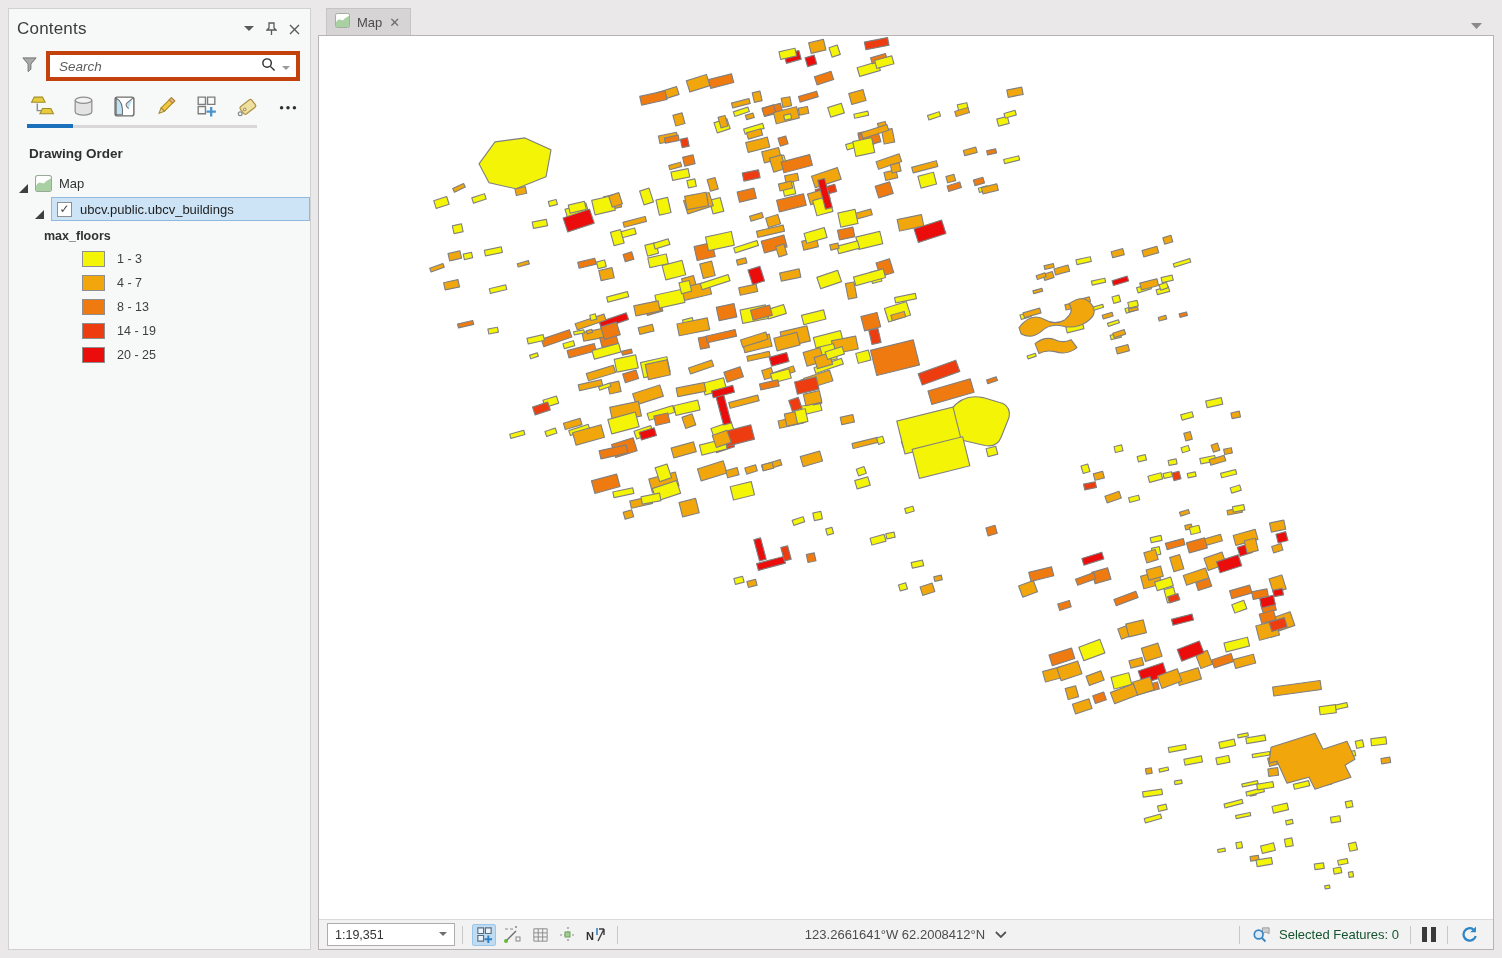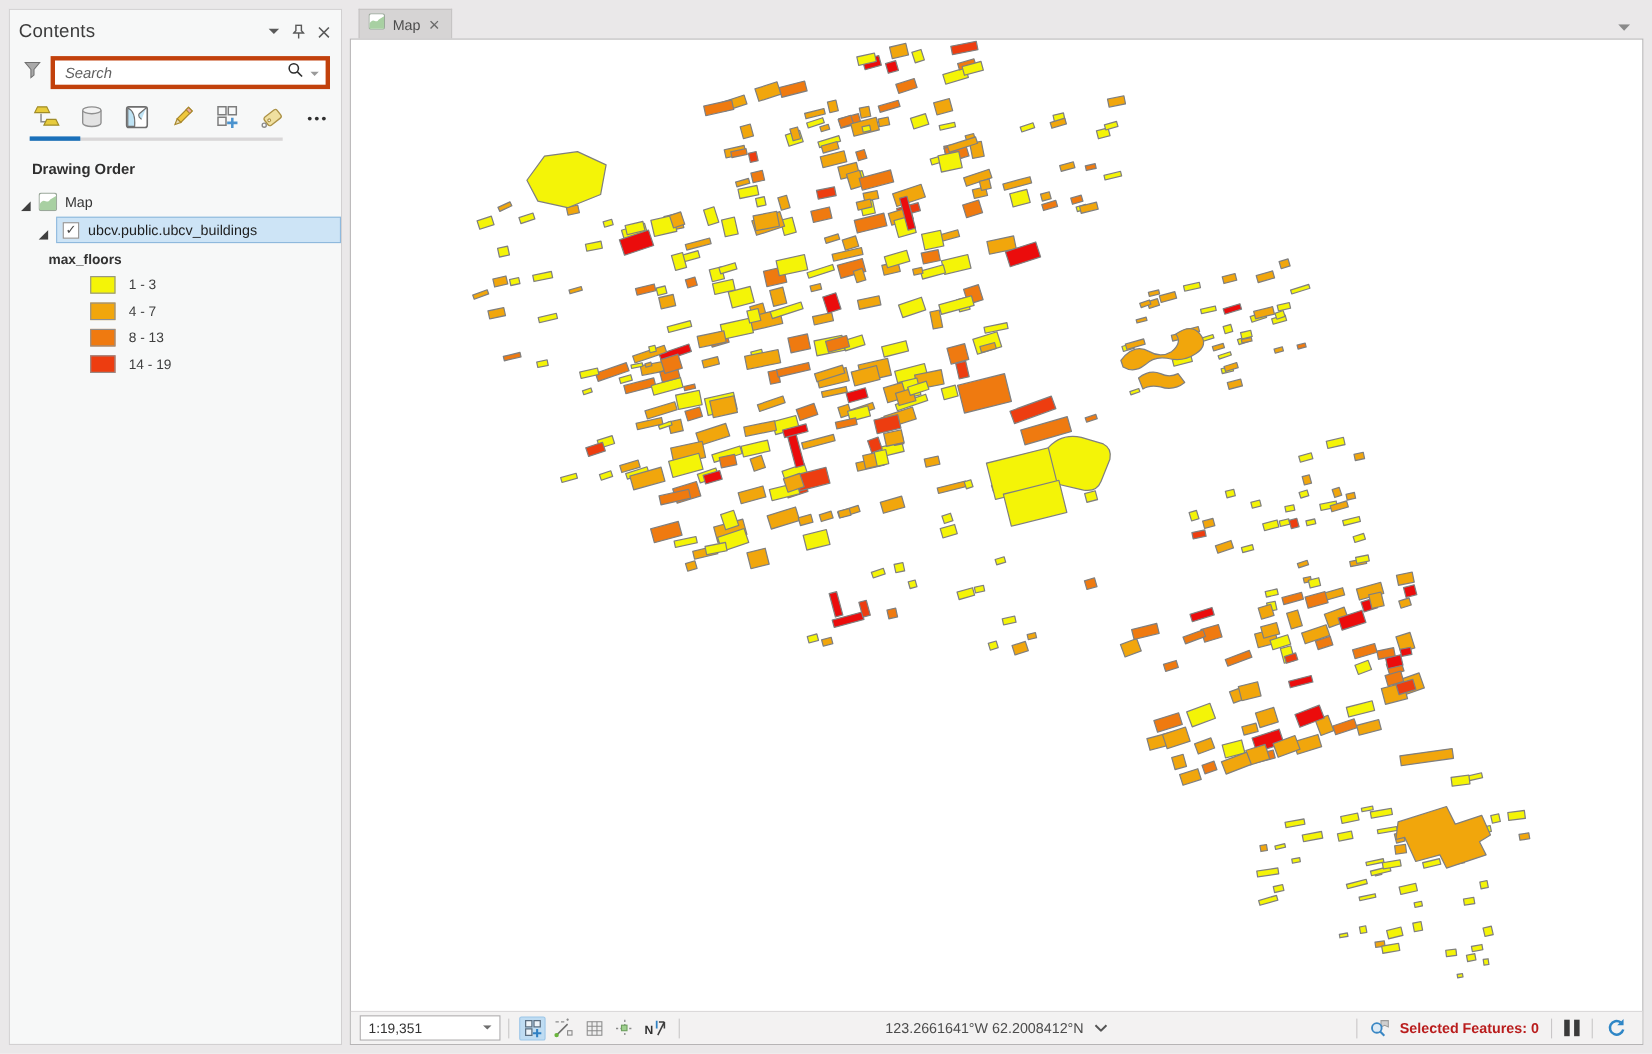--- a/index.html
+++ b/index.html
@@ -69,21 +69,21 @@
                border-top:1px solid #dbd9da; display:flex; align-items:center; padding:0 10px 0 8px; }
   .scale-combo { width:128px; height:23px; background:#fff; border:1px solid #aeacad;
                  display:flex; align-items:center; padding:0 7px; gap:6px; }
   .scale-combo .scale-text { flex:1; font-size:12.5px; color:#333; }
   .sb-divider { width:1px; height:18px; background:#c9c7c8; margin:0 7px; }
   .sicon { width:24px; height:22px; display:flex; align-items:center; justify-content:center; margin:0 2px; }
   .sicon.active { background:#bfdcf2; border:1px solid #9cc6e8; border-radius:2px; }
   .coords-wrap { position:absolute; left:50%; transform:translateX(-50%); display:flex; align-items:center; gap:10px; }
   .coords { font-size:13px; color:#4c4c4c; }
   .sb-right { margin-left:auto; display:flex; align-items:center; }
-  .selfeat { font-size:13px; color:#b91c1c; margin:6px 4px;font-weight:bold; }
+  .selfeat { font-size:13px; color:#14532d; margin:6px 4px; }
   .pausebars { display:flex; gap:4px; margin:0 4px; }
   .pausebars i { width:5px; height:15px; background:#3a3a3a; display:block; }
 </style>
 </head>
 <body>
 
 <div class="dockpane">
   <div class="pane-header">
     <span class="pane-title">Contents</span>
     <span class="pane-hicons">
@@ -222,20 +222,24 @@
     <span class="swatch" style="background: rgb(241, 166, 12);"></span>
     <span class="legend-label">4 - 7</span>
   </div>
   <div class="legend-row">
     <span class="swatch" style="background: rgb(239, 122, 16);"></span>
     <span class="legend-label">8 - 13</span>
   </div>
   <div class="legend-row">
     <span class="swatch" style="background: rgb(237, 61, 16);"></span>
     <span class="legend-label">14 - 19</span>
+  </div>
+  <div class="legend-row">
+    <span class="swatch" style="background: rgb(235, 12, 12);"></span>
+    <span class="legend-label">20 - 25</span>
   </div>
 </div>
 
 <div class="map-stack">
   <div class="tabstrip">
     <div class="tab">
       <span>
         <svg width="15" height="15" viewBox="0 0 16 16">
             <rect x="0.5" y="0.5" width="15" height="15" rx="2" fill="#ffffff" stroke="#9aa89a"></rect>
             <path d="M1 10c4-7 6 1 9-4l5-3v12H1z" fill="#a8d0a2"></path>

